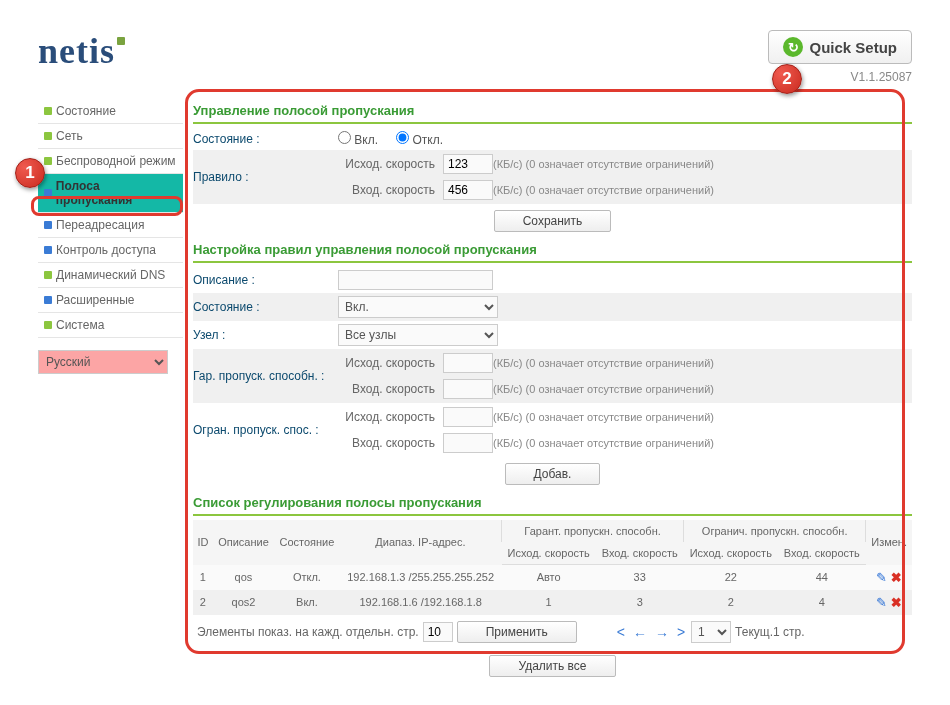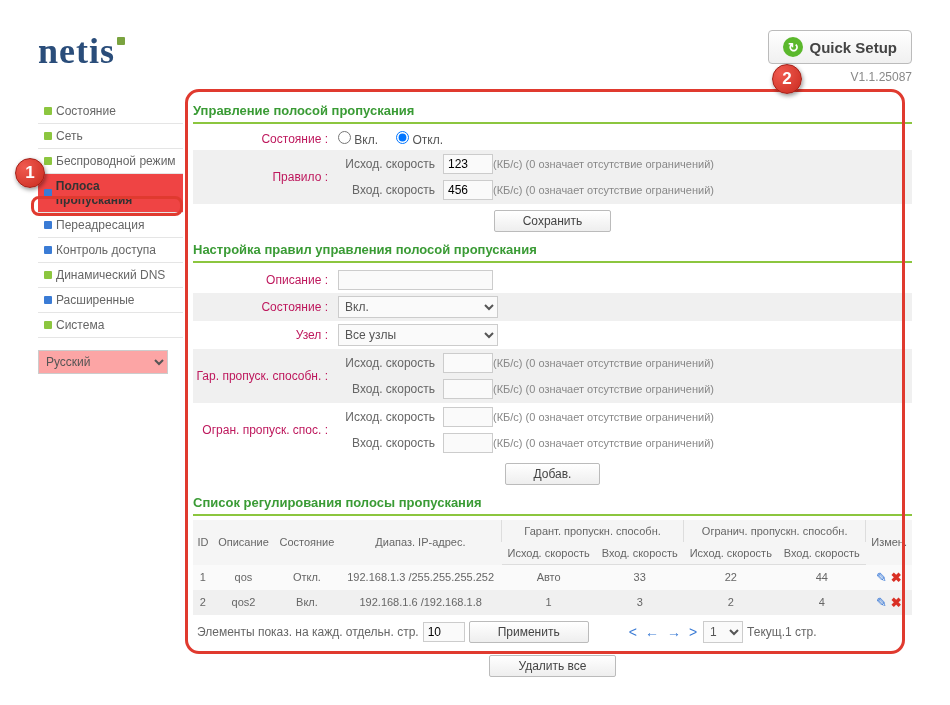--- a/index.html
+++ b/index.html
@@ -7,49 +7,49 @@
 .container { padding: 30px 38px 20px 38px; position: relative; }
 .header { display: flex; justify-content: space-between; align-items: flex-start; margin-bottom: 15px; }
 .logo { font-family: Georgia, serif; font-size: 36px; font-weight: bold; color: #2a4d7a; letter-spacing: 1px; }
 .logo-dot { color: #7aa33f; display: inline-block; width: 8px; height: 8px; background: #7aa33f; border-radius: 1px; vertical-align: 18px; margin-left: 2px; }
 .quick-setup { background: linear-gradient(#fff,#f0f0f0); border: 1px solid #bbb; border-radius: 4px; padding: 6px 14px; font-size: 15px; font-weight: bold; color: #444; cursor: pointer; display: flex; align-items: center; gap: 6px; }
 .quick-setup .qicon { width: 20px; height: 20px; background: #5bb82c; border-radius: 50%; display: inline-flex; align-items: center; justify-content: center; color: #fff; font-weight: bold; font-size: 13px; }
 .version { text-align: right; color: #888; font-size: 12px; margin-top: 6px; margin-right: 0; }
 .body-row { display: flex; gap: 10px; }
 .sidebar { width: 145px; flex-shrink: 0; }
 .menu-item { padding: 5px 6px; border-bottom: 1px solid #e5e5e5; color: #666; cursor: pointer; font-size: 12px; display: flex; align-items: center; gap: 4px; }
-.menu-item.active { background: #ef4444; font-weight: bold; color: #333; }
+.menu-item.active { background: #14b8a6; font-weight: bold; color: #333; }
 .micon { width: 8px; height: 8px; background: #8cc63f; display: inline-block; border-radius: 1px; }
 .micon.blue { background: #3a7bd5; }
 .lang-select { margin-top: 12px; width: 130px; padding: 3px; border: 1px solid #ccc; color: #555; font-size: 12px; background: #fca5a5; }
 .main { flex: 1; position: relative; }
 .section-title { color: #3a9b35; font-weight: bold; font-size: 13px; padding: 4px 0; border-bottom: 2px solid #8cc63f; margin-bottom: 4px; }
 .form-row { display: flex; align-items: center; padding: 3px 0; font-size: 12px; }
 .form-row.stripe { background: #f0f0f0; }
-.form-label { width: 145px; text-align: right; padding-right: 10px; color: #be185d; }
+.form-label { width: 145px; padding-right: 10px; color: #0c4a6e; }
 .sublabel { width: 105px; text-align: right; padding-right: 8px; color: #666; }
 .form-controls { display: flex; align-items: center; gap: 4px; flex: 1; }
 input[type="text"] { border: 1px solid #ccc; padding: 2px 4px; font-size: 12px; width: 50px; background: #fafafa; }
 input[type="text"].wide { width: 155px; }
 select { border: 1px solid #ccc; padding: 2px; font-size: 12px; width: 160px; background: #fafafa; color: #555; }
 .hint { color: #888; font-size: 11px; }
 .btn { padding: 3px 28px; border: 1px solid #bbb; background: linear-gradient(#fff,#eee); cursor: pointer; font-size: 12px; color: #444; border-radius: 2px; }
 .btn-row { text-align: center; padding: 6px 0; }
 .table { width: 100%; border-collapse: collapse; font-size: 11px; margin-top: 4px; }
 .table th, .table td { text-align: center; padding: 5px 4px; color: #666; }
 .table thead tr:first-child th { border-bottom: none; }
 .table thead th { background: #f5f5f5; border-bottom: 1px solid #ddd; font-weight: normal; }
 .table tbody tr:nth-child(odd) { background: #fafafa; }
 .table tbody tr:nth-child(even) { background: #f0f0f0; }
 .tgroup { border-left: 1px solid #ddd; border-right: 1px solid #ddd; }
 .action-icons { display: inline-flex; gap: 4px; }
 .edit-ico { color: #2a6fd5; cursor: pointer; font-size: 13px; }
 .del-ico { color: #d93025; cursor: pointer; font-size: 13px; font-weight: bold; }
 .pager { display: flex; align-items: center; gap: 4px; padding: 6px 4px; font-size: 12px; color: #666; }
-.pager input { width: 42px; }
+.pager input { width: 30px; }
 .pager .arrows { color: #3a7bd5; cursor: pointer; padding: 0 2px; font-size: 14px; }
 .pager select { width: 40px; }
 .group-box { padding: 2px 0; }
 .group-box.stripe { background: #f0f0f0; }
 
 
 .highlight-box { position: absolute; border: 3px solid #e03a2f; border-radius: 10px; pointer-events: none; }
 .hl1 { left: 31px; top: 196px; width: 152px; height: 20px; border-radius: 8px; }
 .hl2 { left: 185px; top: 89px; width: 720px; height: 565px; border-radius: 14px; }
 .num-badge { position: absolute; width: 30px; height: 30px; background: radial-gradient(circle at 30% 30%, #f05a4f, #c92a1f); border-radius: 50%; color: #fff; font-weight: bold; font-size: 17px; display: flex; align-items: center; justify-content: center; box-shadow: 1px 2px 4px rgba(0,0,0,0.4); border: 1px solid #a02018; }

